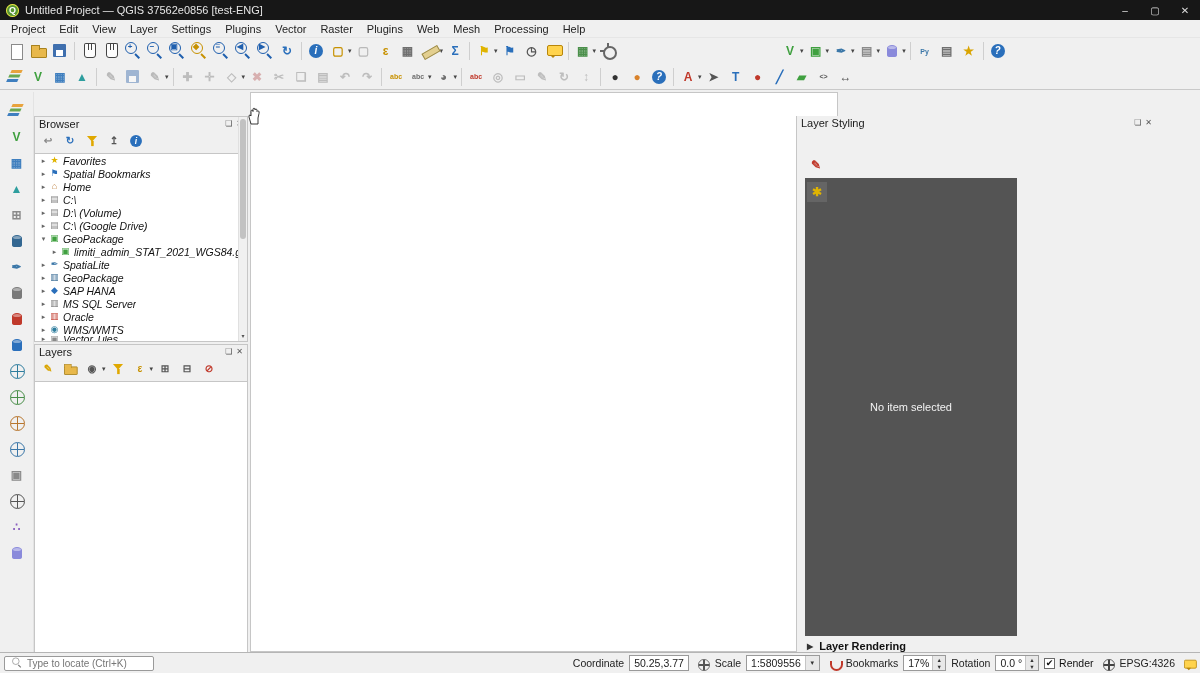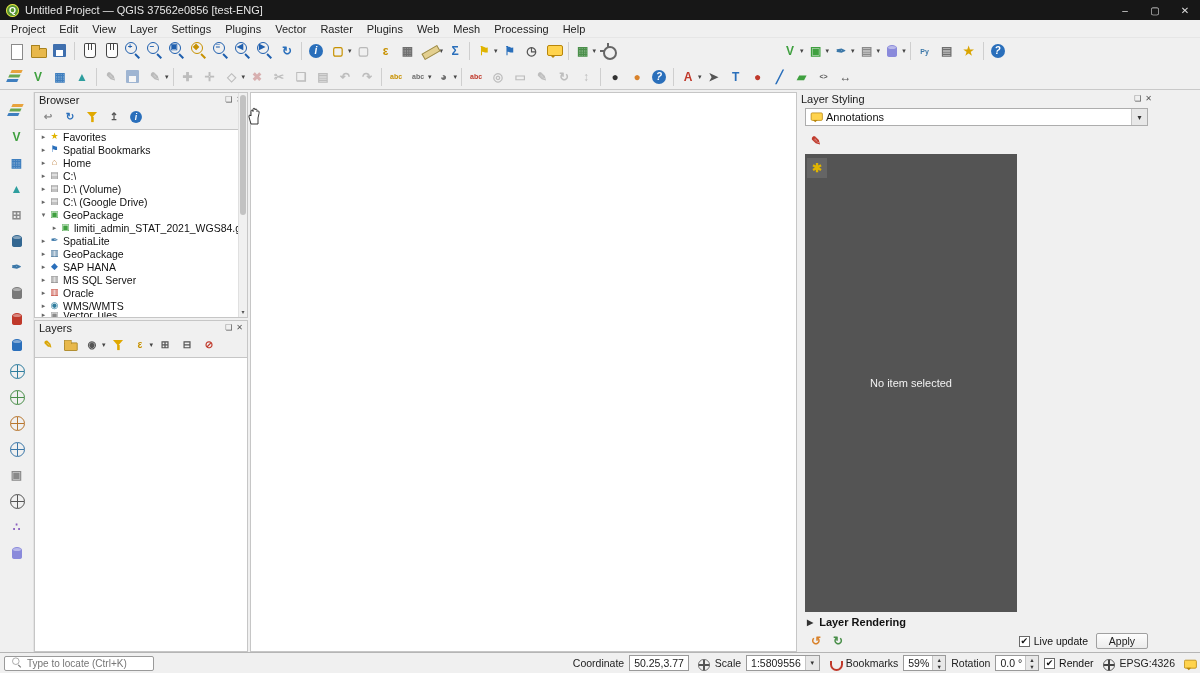--- a/index.html
+++ b/index.html
@@ -55,35 +55,35 @@
   .ic.db::after { content:""; position:absolute; left:6px; top:4.5px; width:8px; height:3px; background:rgba(255,255,255,.4); border-radius:50%; }
   .ic.globe::before { content:""; position:absolute; left:3px; top:3px; width:13px; height:13px; border:1.4px solid currentColor; border-radius:50%;
      background:linear-gradient(transparent 44%, currentColor 44% 56%, transparent 56%), linear-gradient(90deg, transparent 44%, currentColor 44% 56%, transparent 56%); }
   .ic.magnet::before { content:""; position:absolute; left:5px; top:6px; width:9px; height:8px; border:2.5px solid #c0392b; border-top:none; border-radius:0 0 7px 7px; }
 
   
   #lefttoolbar { position:absolute; left:0; top:92px; width:34px; bottom:21px; background:#f0f0f0; display:flex; flex-direction:column; align-items:center; padding-top:6px; border-right:1px solid #e3e3e3; }
   #lefttoolbar .tbtn { margin:1px 0; }
 
   
-  .panel { position:absolute; background:#f0f0f0; }
+  .panel { position:absolute; background:#f0f0f0;margin-top:24px; }
   .phead { height:14px; display:flex; align-items:center; padding:0 4px; font-size:11px; color:#1a1a1a; }
   .phead .hbtns { margin-left:auto; display:flex; gap:4px; }
   .hbtn { font-size:8px; color:#555; line-height:1; }
   .ptools { height:20px; display:flex; align-items:center; padding-left:2px; }
   .ptools .tbtn { height:18px; }
   .ptools .ic { transform:scale(.85); }
 
   #browser-panel { left:34px; top:92px; width:214px; height:226px; border:1px solid #c6c6c6; }
   #browser-tree { position:absolute; left:0; top:36px; right:0; bottom:0; background:#fff; border-top:1px solid #c6c6c6; overflow:hidden; }
   .trow { height:13px; display:flex; align-items:center; white-space:nowrap; }
   .trow.clip { height:6px; overflow:hidden; }
   .caret { width:9px; font-size:7px; color:#666; text-align:center; flex:none; }
   .ticn { width:13px; font-size:9px; text-align:center; flex:none; line-height:1; }
-  .tlbl { font-size:10.5px; color:#111; padding-left:2px; overflow:hidden; }
+  .tlbl { font-size:10.5px; color:#111; padding-left:2px; overflow:hidden;font-style:italic; }
   #browser-scroll { position:absolute; right:0; top:0; width:9px; bottom:0; background:#f0f0f0; border-left:1px solid #e0e0e0; }
   #browser-thumb { position:absolute; left:1px; right:1px; top:2px; height:120px; background:#c2c2c2; border-radius:3px; }
   #browser-scroll-down { position:absolute; left:0; right:0; bottom:0; height:9px; font-size:6px; color:#555; text-align:center; line-height:9px; }
 
   #layers-panel { left:34px; top:320px; width:214px; height:332px; border:1px solid #c6c6c6; }
   #layers-list { position:absolute; left:0; top:36px; right:0; bottom:0; background:#fff; border-top:1px solid #c6c6c6; }
 
   
   #map-canvas { position:absolute; left:250px; top:92px; width:588px; height:560px; background:#ffffff; border:1px solid #c6c6c6; }
   #hand-cursor { position:absolute; left:-5px; top:14px; width:16px; height:18px; }
@@ -757,25 +757,20 @@
 </div>
 
 <div id="styling-panel" class="panel">
   <div class="phead">
     <span>Layer Styling</span>
     <span class="hbtns">
         <span class="hbtn">❏</span>
         <span class="hbtn">✕</span>
       </span>
   </div>
-  <div id="styling-combo">
-    <span class="ic bubble"></span>
-    <span>Annotations</span>
-    <span id="combo-arrow">▾</span>
-  </div>
   <div id="styling-tabsrow">
       <span class="tbtn">
         <span class="ic" style="color: rgb(192, 57, 43);">
           <span class="g">✎</span>
         </span>
       </span>
     </div>
   <div id="styling-dark">
     <div id="stack-tab">
       <span class="ic" style="color:#e0b400">
@@ -821,21 +816,21 @@
   <span class="sb-box">50.25,3.77</span>
   <span class="sb-ic ic globe" style="color:#555; transform:scale(.8)"></span>
   <span class="sb-label">Scale</span>
   <span class="sb-box sb-combo">
     <span>1:5809556</span>
     <span class="arr">▾</span>
   </span>
   <span class="sb-ic ic magnet"></span>
   <span class="sb-label">Bookmarks</span>
   <span class="sb-box sb-combo">
-    <span>59%</span>
+    <span>17%</span>
     <span class="spinctl">
         <span>▲</span>
         <span>▼</span>
       </span>
   </span>
   <span class="sb-label">Rotation</span>
   <span class="sb-box sb-combo">
     <span>0.0 °</span>
     <span class="spinctl">
         <span>▲</span>

